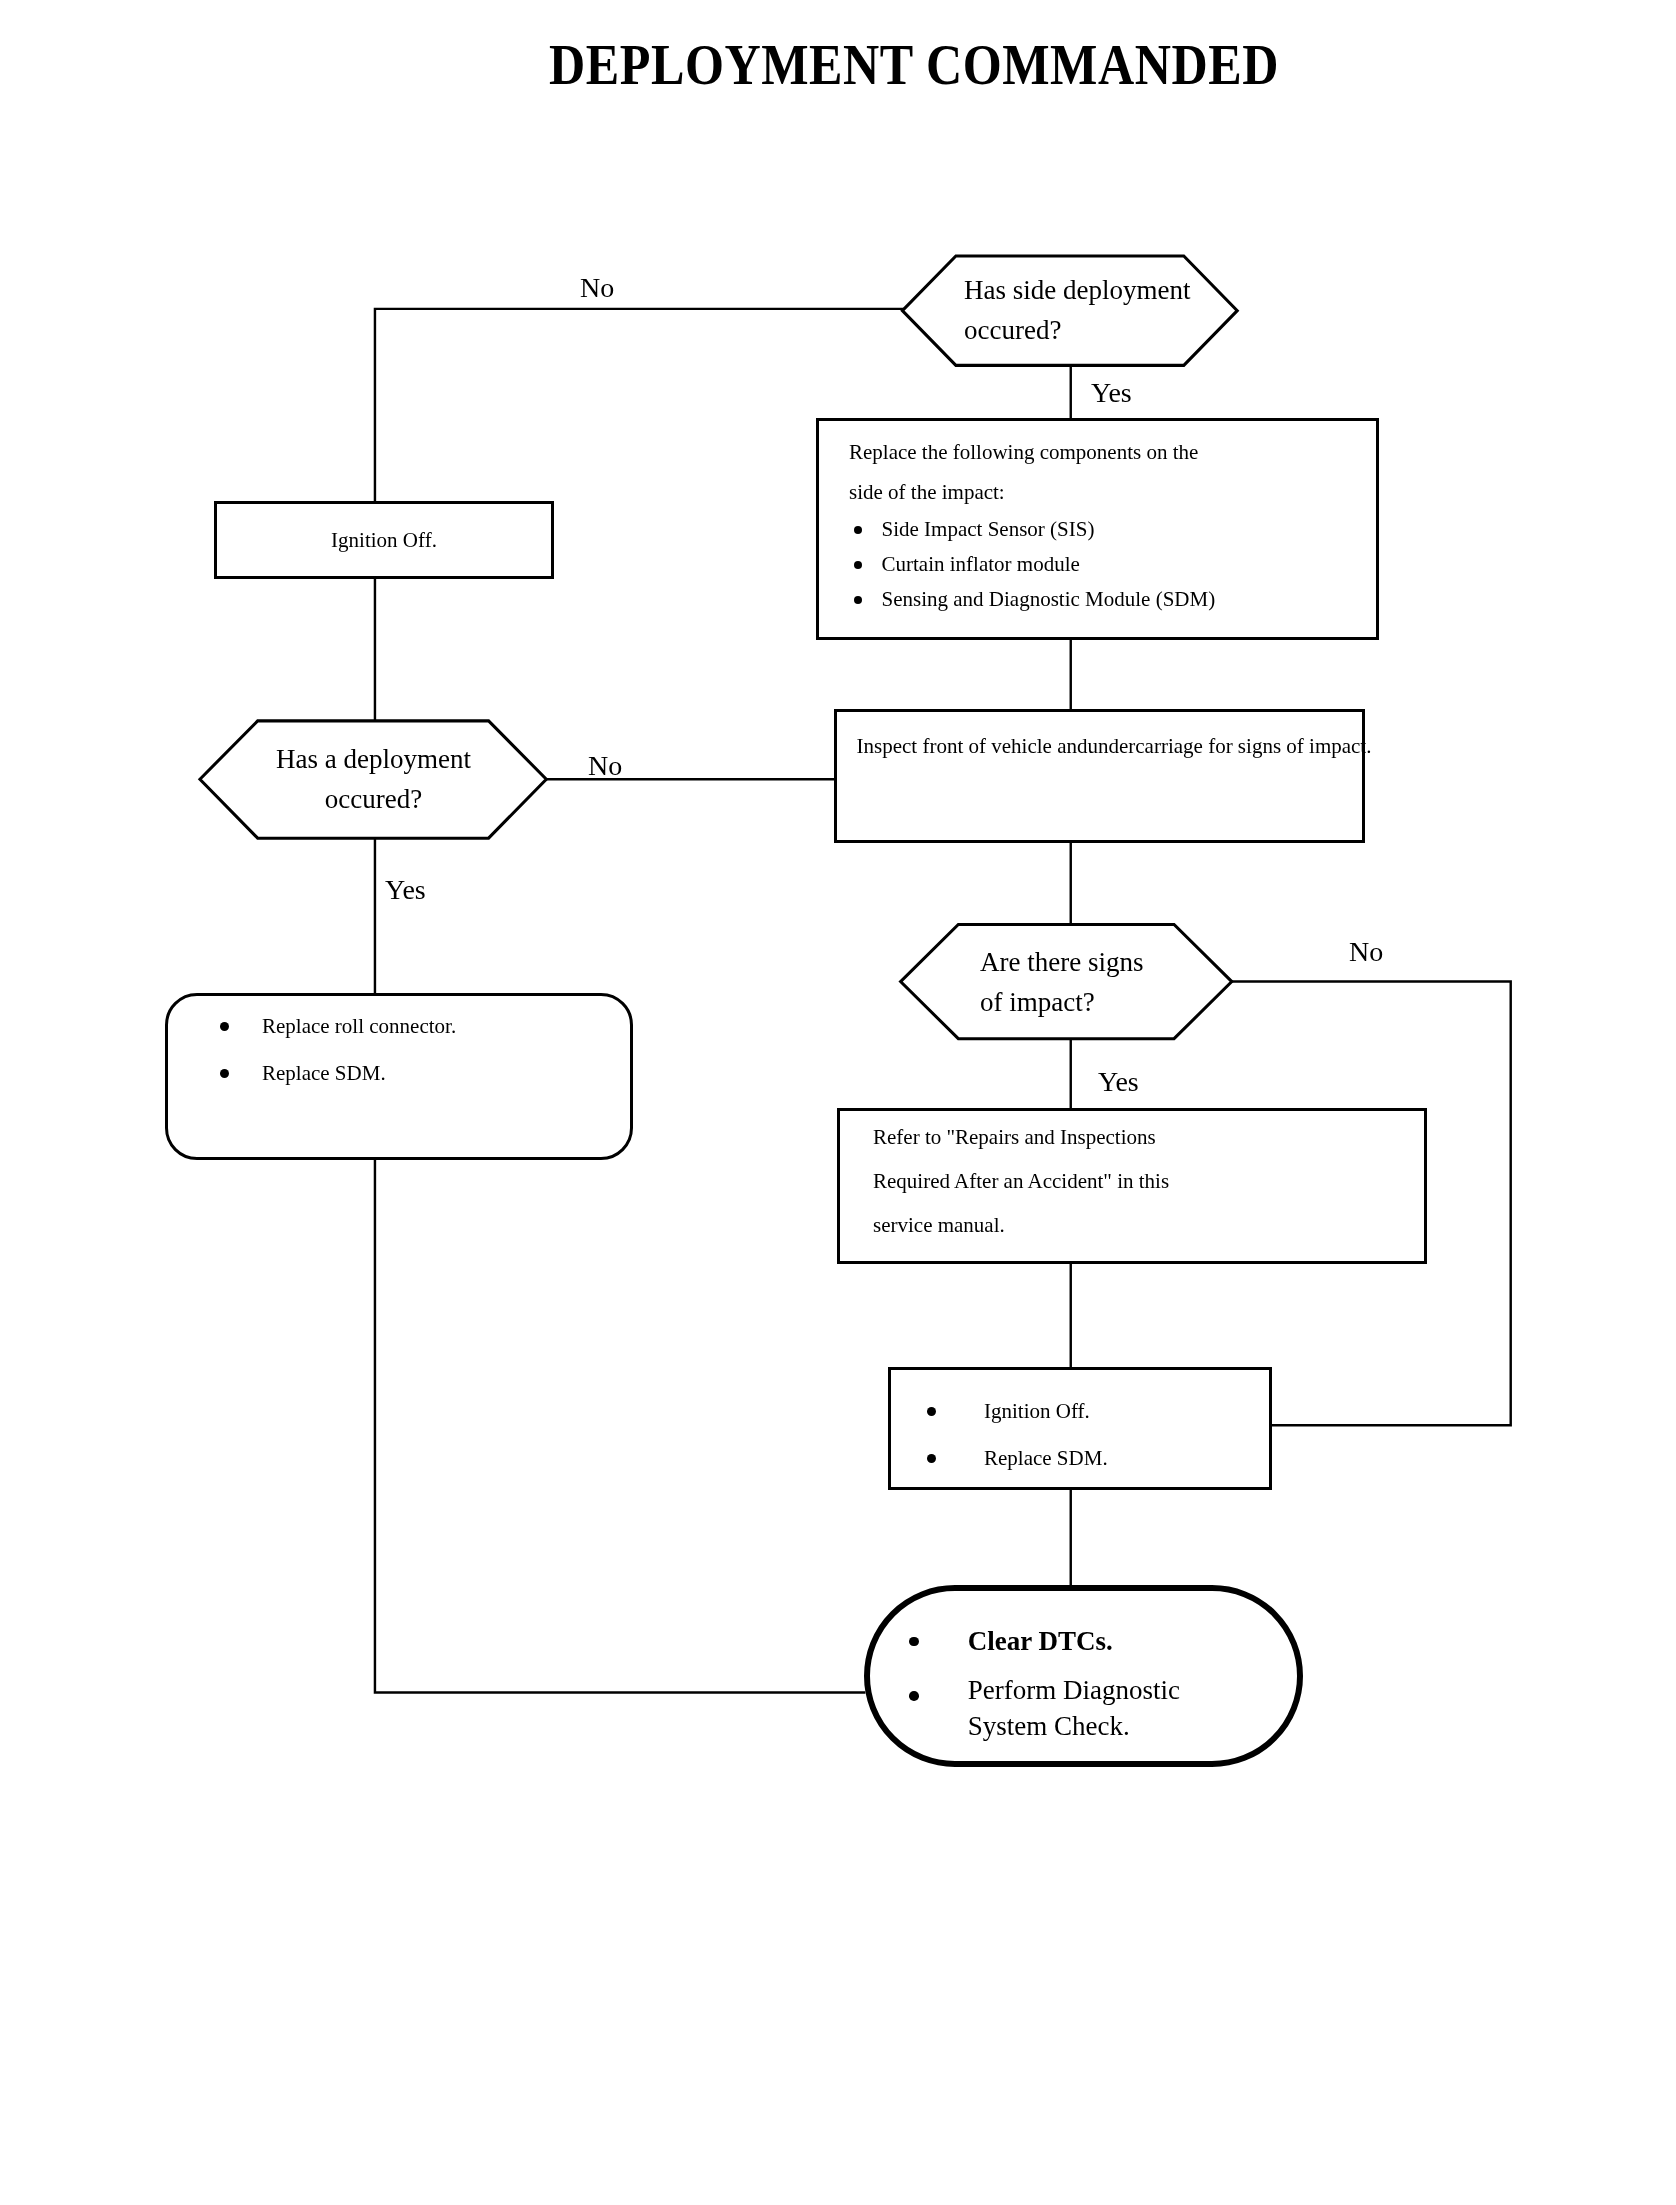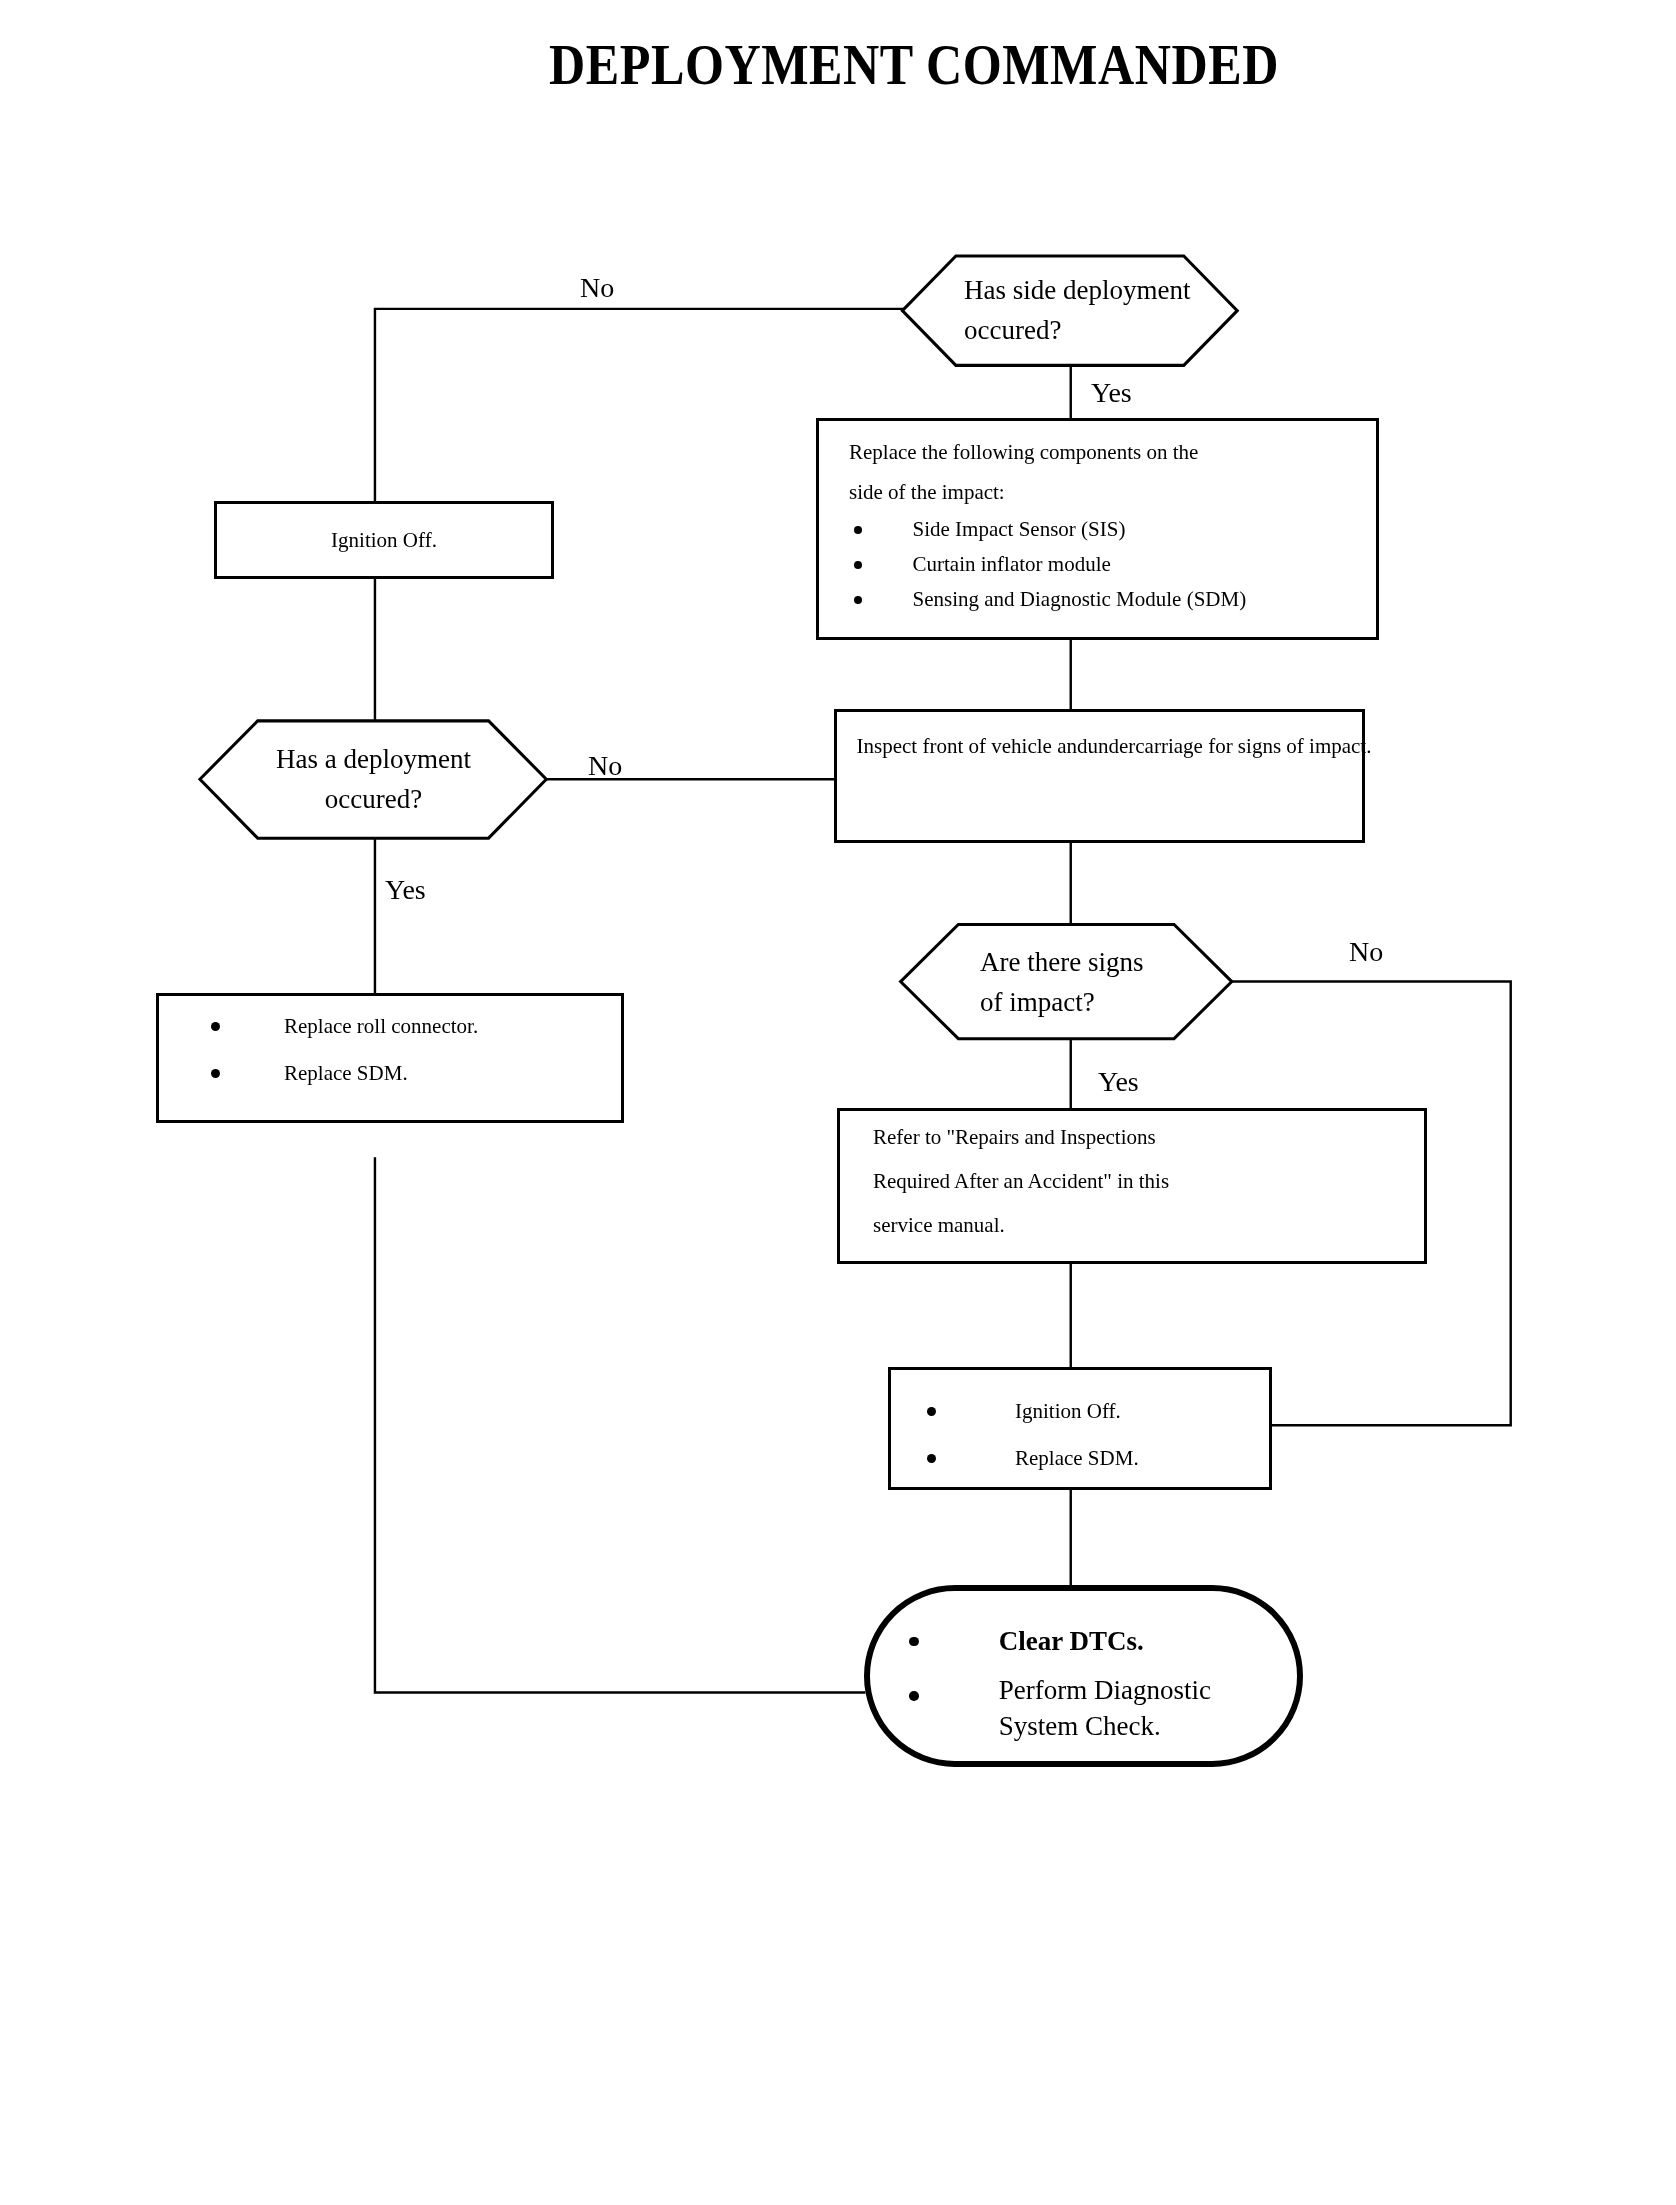--- a/index.html
+++ b/index.html
@@ -17,21 +17,21 @@
   .box {
     position:absolute; background:#ffffff; border:3.6px solid #000;
     box-sizing:border-box; font-size:21px;
   }
   .line { display:block; white-space:nowrap; }
   .hex-text {
     position:absolute; font-size:27px; line-height:40px; white-space:nowrap;
   }
   .edge-label { position:absolute; font-size:28px; white-space:nowrap; }
   .bullets { list-style:none; margin:0; padding:0; }
-  .bullets li { display:flex; align-items:flex-start;gap:31px; }
+  .bullets li { display:flex; align-items:flex-start; }
   .dot { flex:none; border-radius:50%; background:#000; }
   
   .box-components .intro { margin:11px 0 0 30px; line-height:40px; }
   .box-components .bullets { margin:0 0 0 35px; }
   .box-components .bullets li { height:35px; align-items:center; }
   .box-components .dot { width:8px; height:8px; margin-right:19.5px; }
   
   .box-ignition { display:flex; align-items:center; justify-content:center; }
   
   .box-inspect { display:flex; flex-direction:row; justify-content:center;
@@ -136,21 +136,21 @@
   </div>
   <div class="edge-label" style="left:1349px; top:936px;">No</div>
   <div class="edge-label" style="left:1098px; top:1066px;">Yes</div>
 
   <div class="box box-refer" style="left:837px; top:1108px; width:590px; height:156px;">
     <span class="line">Refer to "Repairs and Inspections</span>
     <span class="line">Required After an Accident" in this</span>
     <span class="line">service manual.</span>
   </div>
 
-  <div class="box box-replace-roll" style="left:156px; top:993px; width:468px; height:130px;">
+  <div class="box box-replace-roll" style="left:165px; top:993px; width:468px; height:167px;border-radius:32px;">
     <ul class="bullets">
       <li>
         <span class="dot"></span>
         <span class="txt">Replace roll connector.</span>
       </li>
       <li>
         <span class="dot"></span>
         <span class="txt">Replace SDM.</span>
       </li>
     </ul>

